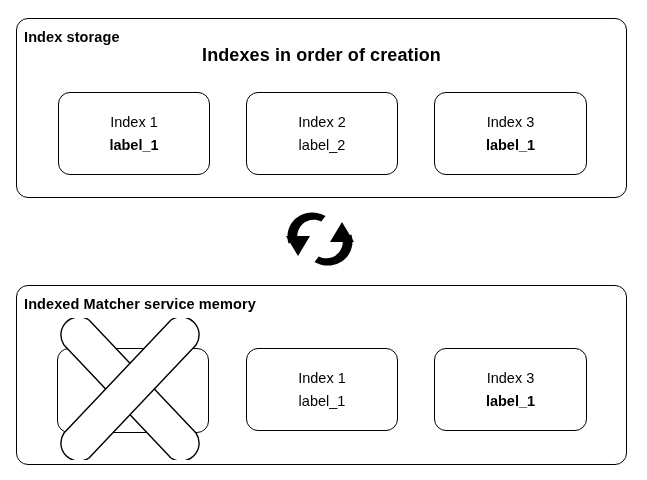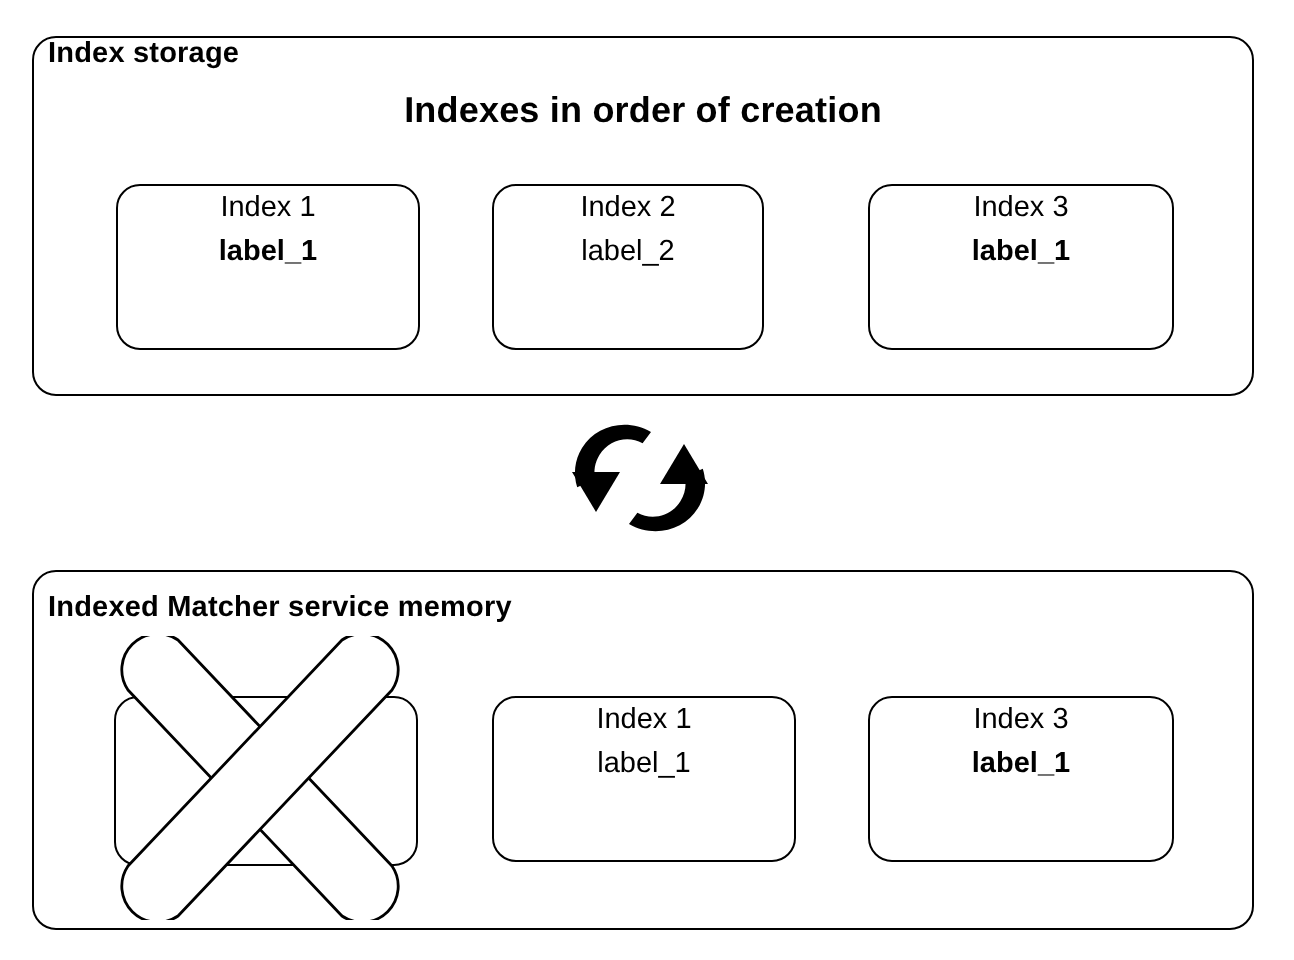--- a/index.html
+++ b/index.html
@@ -45,21 +45,21 @@
 
   
   .container-title {
     position: absolute;
     font-size: 14.5px;
     font-weight: bold;
     letter-spacing: 0.1px;
     white-space: nowrap;
     line-height: 1;
   }
-  #storage-title { left: 24px; top: 20px; }
+  #storage-title { left: 24px; top: 30px; }
   #memory-title  { left: 24px; top: 297px; }
 
   
   #storage-heading {
     position: absolute;
     left: 16px;
     top: 46px;
     width: 611px;
     text-align: center;
     font-size: 18px;
@@ -71,32 +71,32 @@
   
   .card {
     position: absolute;
     box-sizing: border-box;
     border: 1.3px solid #000000;
     border-radius: 12px;
     background: #ffffff;
     display: flex;
     flex-direction: column;
     align-items: center;
-    justify-content: flex-start;
+    justify-content: center;
   }
   .card-line {
     font-size: 14.5px;
     line-height: 1.55;
     white-space: nowrap;
   }
   .card-line.bold { font-weight: bold; }
 
   
   #card-s1 { left: 58px;  top: 92px; width: 152px; height: 83px; }
-  #card-s2 { left: 246px; top: 92px; width: 136px; height: 83px; }
+  #card-s2 { left: 246px; top: 92px; width: 152px; height: 83px; }
   #card-s3 { left: 434px; top: 92px; width: 153px; height: 83px; }
 
   
   #card-m1 { left: 57px;  top: 348px; width: 152px; height: 85px; }
   #card-m2 { left: 246px; top: 348px; width: 152px; height: 83px; }
   #card-m3 { left: 434px; top: 348px; width: 153px; height: 83px; }
 
   
   #sync-icon {
     position: absolute;

